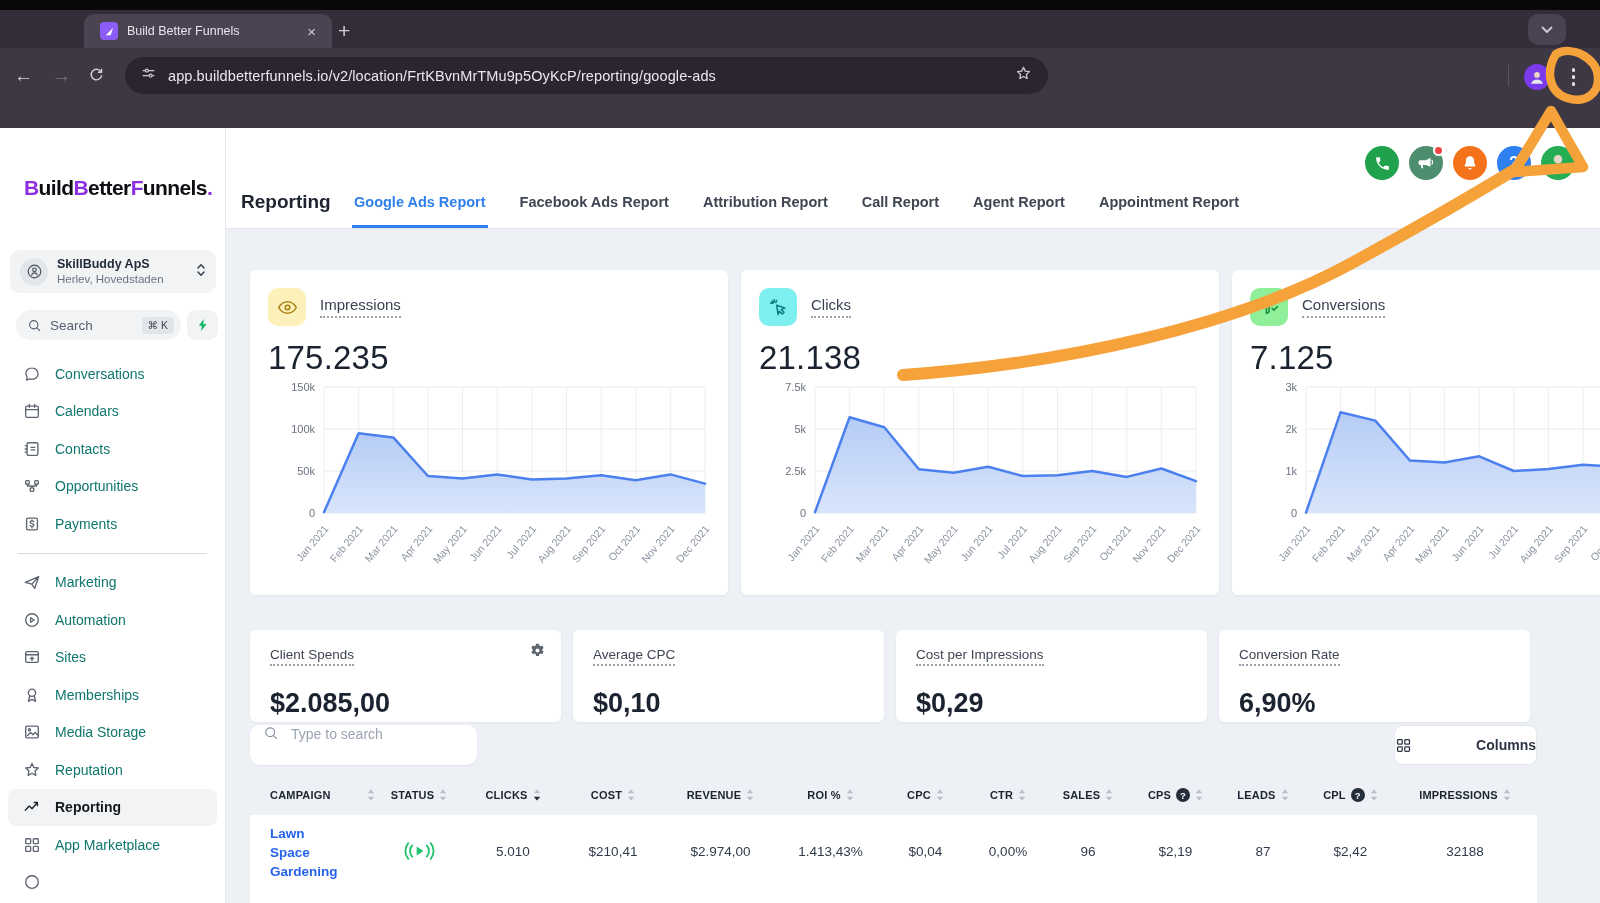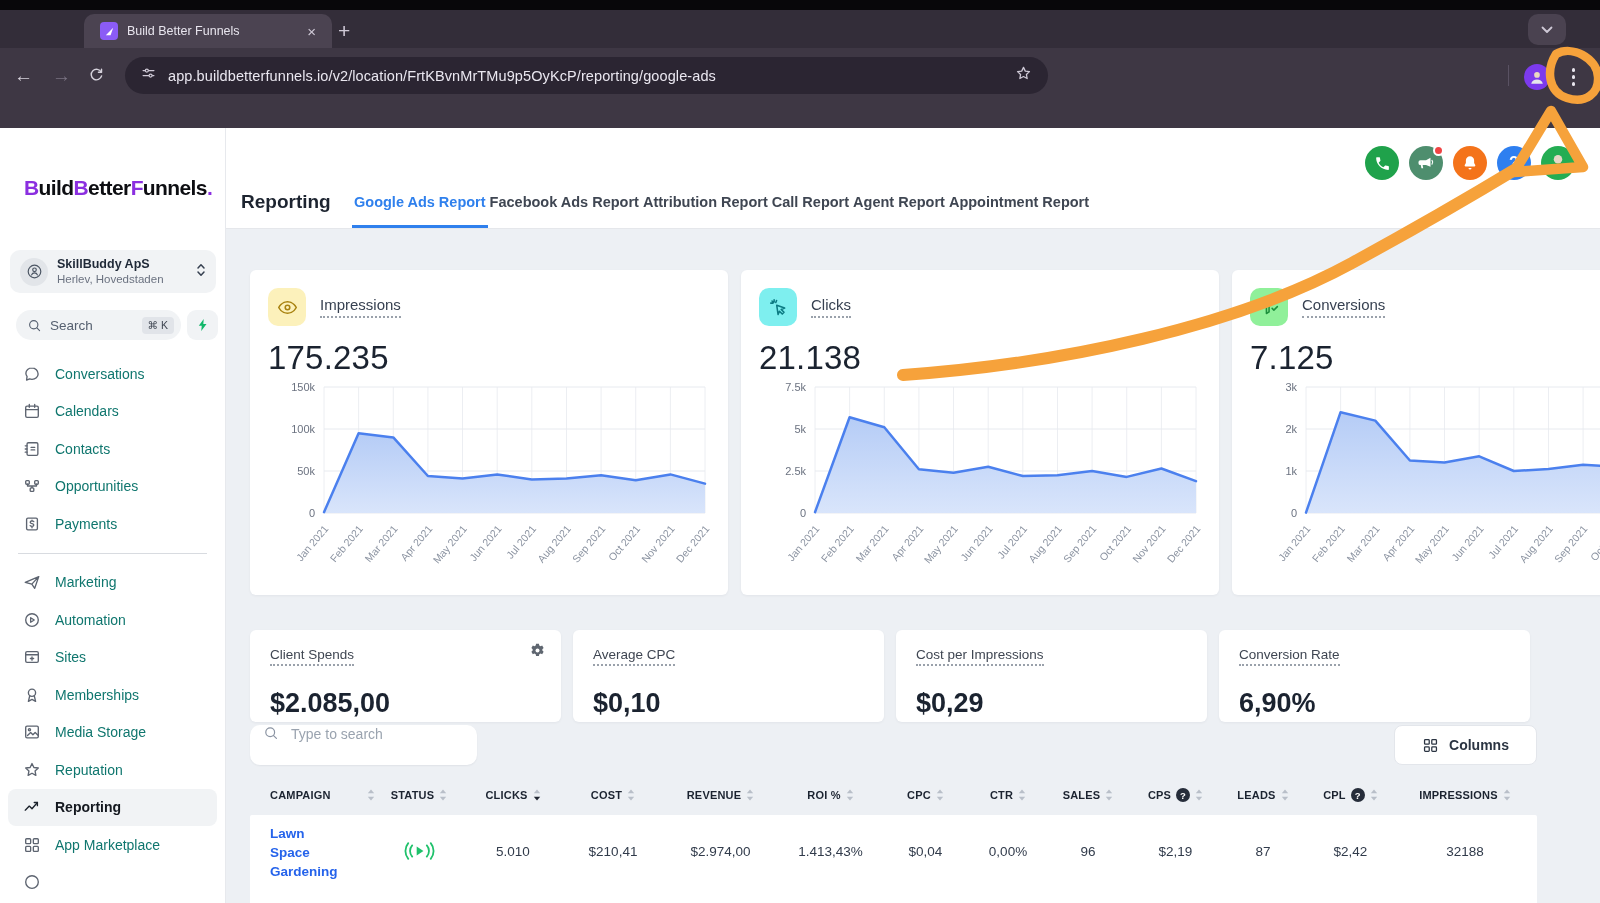--- a/index.html
+++ b/index.html
@@ -49,21 +49,21 @@
             color:#0f766e;font-size:14px;font-weight:500;}
   .nav-item .ic{color:#5d6470;display:flex;}
   .nav-item.active{background:#f1f3f5;color:#14181f;font-weight:700;}
   .nav-item.active .ic{color:#1b212b;}
   .nav-divider{height:1px;background:#d8dbe0;margin:10px 10px;}
 
   
   .main{position:absolute;left:225px;top:128px;width:1375px;bottom:0;background:#edf0f4;overflow:hidden;}
   .main-header{position:absolute;top:0;left:0;width:1375px;height:100px;background:#fff;border-bottom:1px solid #e5e7eb;}
   .page-title{position:absolute;left:16px;top:63px;font-size:19px;font-weight:700;color:#1d2430;}
-  .tabs{position:absolute;left:127px;top:64px;display:flex;height:36px;}
+  .tabs{position:absolute;left:127px;top:64px;display:flex;gap:30px;height:36px;}
   .tab-item{font-size:14.5px;font-weight:600;color:#3f4652;padding:2px 2px 0;}
   .tab-item.active{color:#2f80ed;border-bottom:3px solid #2f80ed;}
   .hdr-icons{position:absolute;left:1140px;top:18px;display:flex;gap:10px;}
   .circle-ic{width:34px;height:34px;border-radius:50%;color:#fff;display:flex;align-items:center;justify-content:center;position:relative;}
   .badge-dot{position:absolute;top:-1px;right:-1px;width:11px;height:11px;border-radius:50%;background:#ef4444;border:2px solid #fff;box-sizing:border-box;}
   .qtxt{font-size:16px;font-weight:700;color:#fff;}
 
   .content{position:absolute;top:100px;left:0;right:0;bottom:0;}
   .cards-row{position:absolute;left:25px;top:42px;display:flex;gap:13px;}
   .chart-card{width:478px;height:325px;background:#fff;border-radius:6px;box-shadow:0 1px 3px rgba(16,24,40,.05);
@@ -81,21 +81,21 @@
   .metric-value{font-size:27px;font-weight:700;color:#1b2330;margin-top:22px;}
   .gear{position:absolute;right:15px;top:12px;color:#5f6670;}
 
   .table-section{position:absolute;left:25px;top:497px;width:1287px;}
   .table-top{display:flex;align-items:center;}
   .t-search{width:227px;height:40px;background:#fff;border-radius:10px;box-shadow:0 1px 2px rgba(16,24,40,.06);
             display:flex;align-items:flex-start;gap:10px;padding:0 13px;box-sizing:border-box;color:#8a93a2;}
   .t-search input{border:0;outline:0;background:transparent;font-size:14px;color:#374151;width:100%;font-family:inherit;}
   .t-search input::placeholder{color:#9aa3af;}
   .columns-btn{margin-left:auto;width:143px;height:40px;background:#fff;border:1px solid #e3e6eb;border-radius:8px;
-               display:flex;align-items:center;justify-content:center;gap:10px;font-size:14px;font-weight:600;color:#2b3442;box-sizing:border-box;}
+               display:flex;align-items:center;justify-content:space-between;gap:10px;font-size:14px;font-weight:600;color:#2b3442;box-sizing:border-box;}
   .tgrid{display:grid;grid-template-columns:105px 88px 100px 100px 115px 105px 85px 80px 80px 95px 80px 95px 134px;}
   .thead{margin-top:16px;padding-left:20px;height:28px;align-items:center;}
   .th{display:flex;align-items:center;justify-content:center;gap:5px;font-size:11px;font-weight:700;color:#1b2330;letter-spacing:.2px;white-space:nowrap;}
   .th:first-child{justify-content:space-between;}
   .trow{background:#fff;margin-top:6px;padding:0 0 0 20px;height:120px;border-radius:2px;}
   .td{display:flex;justify-content:center;align-items:flex-start;padding-top:29px;font-size:13.5px;color:#313b4b;}
   .td-campaign{justify-content:flex-start;padding-top:9px;}
   .td-campaign span{color:#2563eb;font-weight:700;font-size:13.5px;line-height:19px;width:72px;}
   .td-status{padding-top:27px;}
   .qmark{width:14px;height:14px;border-radius:50%;background:#262d3a;color:#fff;font-size:9.5px;font-weight:700;

